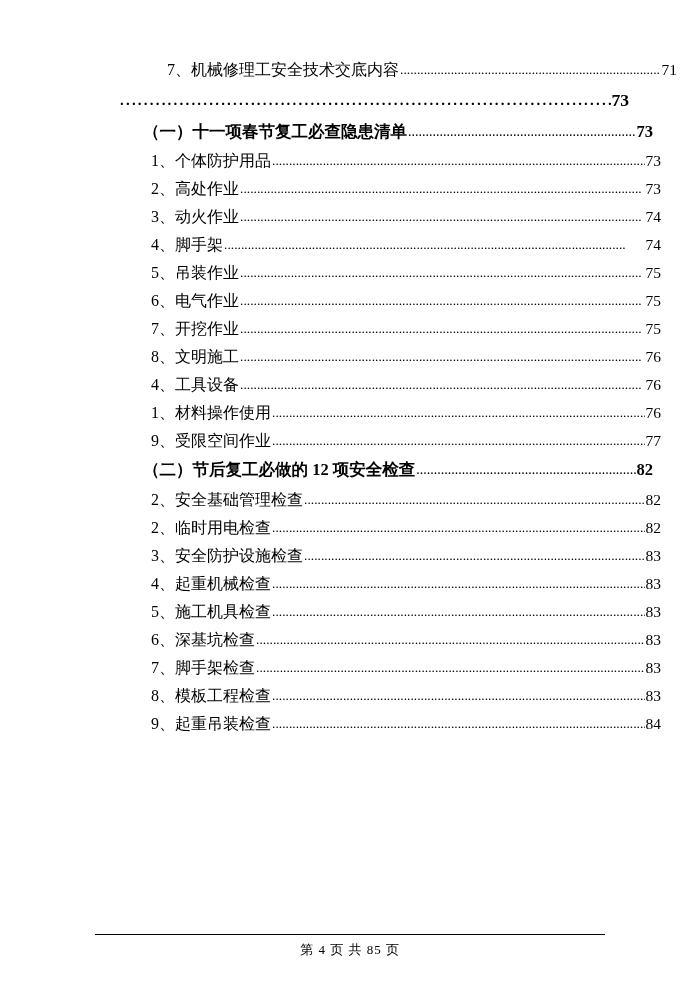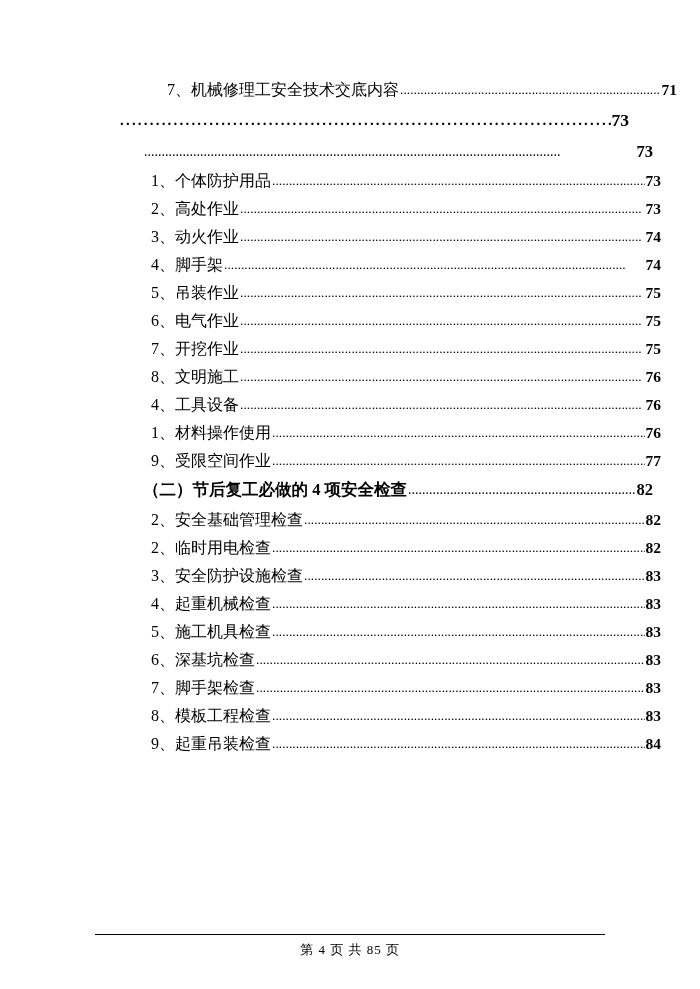--- a/index.html
+++ b/index.html
@@ -13,21 +13,21 @@
     font-family: "Liberation Serif", "DejaVu Serif", serif;
     color: #000000;
     position: relative;
     overflow: hidden;
   }
   .page {
     position: relative;
     width: 700px;
     height: 989px;
     box-sizing: border-box;
-    padding: 70px 95px 0 95px;
+    padding: 50px 95px 0 95px;
   }
   .toc {
     display: block;
   }
   .toc-entry {
     display: flex;
     align-items: baseline;
     width: 100%;
     white-space: nowrap;
     line-height: 1.0;
@@ -76,21 +76,20 @@
   }
   .lvl-item .leader { font-size: 13.5px; }
   .lvl-item .page-no { font-size: 15.5px; }
 
   .lvl-item.first-item {
     margin-left: 72px;
   }
 
   .num-latin {
     font-family: "Liberation Serif", serif;
-    font-weight: bold;
   }
 
   .footer {
     position: absolute;
     left: 0;
     right: 0;
     bottom: 30px;
     text-align: center;
     font-size: 13px;
     font-family: "Liberation Serif", serif;
@@ -113,20 +112,21 @@
       <div class="toc-entry lvl-item first-item">
         <span class="label">7、机械修理工安全技术交底内容</span>
         <span class="leader">.......................................................................................................................</span>
         <span class="page-no num-latin">71</span>
       </div>
       <div class="toc-entry lvl-h1">
         <span class="leader">.......................................................................................................................</span>
         <span class="page-no num-latin">73</span>
       </div>
       <div class="toc-entry lvl-h2">
+        <span class="label">（一）十一项春节复工必查隐患清单</span>
         <span class="leader">.......................................................................................................................</span>
         <span class="page-no num-latin">73</span>
       </div>
       <div class="toc-entry lvl-item">
         <span class="label">1、个体防护用品</span>
         <span class="leader">.......................................................................................................................</span>
         <span class="page-no num-latin">73</span>
       </div>
       <div class="toc-entry lvl-item">
         <span class="label">2、高处作业</span>
@@ -172,21 +172,21 @@
         <span class="label">1、材料操作使用</span>
         <span class="leader">.......................................................................................................................</span>
         <span class="page-no num-latin">76</span>
       </div>
       <div class="toc-entry lvl-item">
         <span class="label">9、受限空间作业</span>
         <span class="leader">.......................................................................................................................</span>
         <span class="page-no num-latin">77</span>
       </div>
       <div class="toc-entry lvl-h2">
-        <span class="label">（二）节后复工必做的 4 项安全检查</span>
+        <span class="label">（二）节后复工必做的 12 项安全检查</span>
         <span class="leader">.......................................................................................................................</span>
         <span class="page-no num-latin">82</span>
       </div>
       <div class="toc-entry lvl-item">
         <span class="label">2、安全基础管理检查</span>
         <span class="leader">.......................................................................................................................</span>
         <span class="page-no num-latin">82</span>
       </div>
       <div class="toc-entry lvl-item">
         <span class="label">2、临时用电检查</span>

